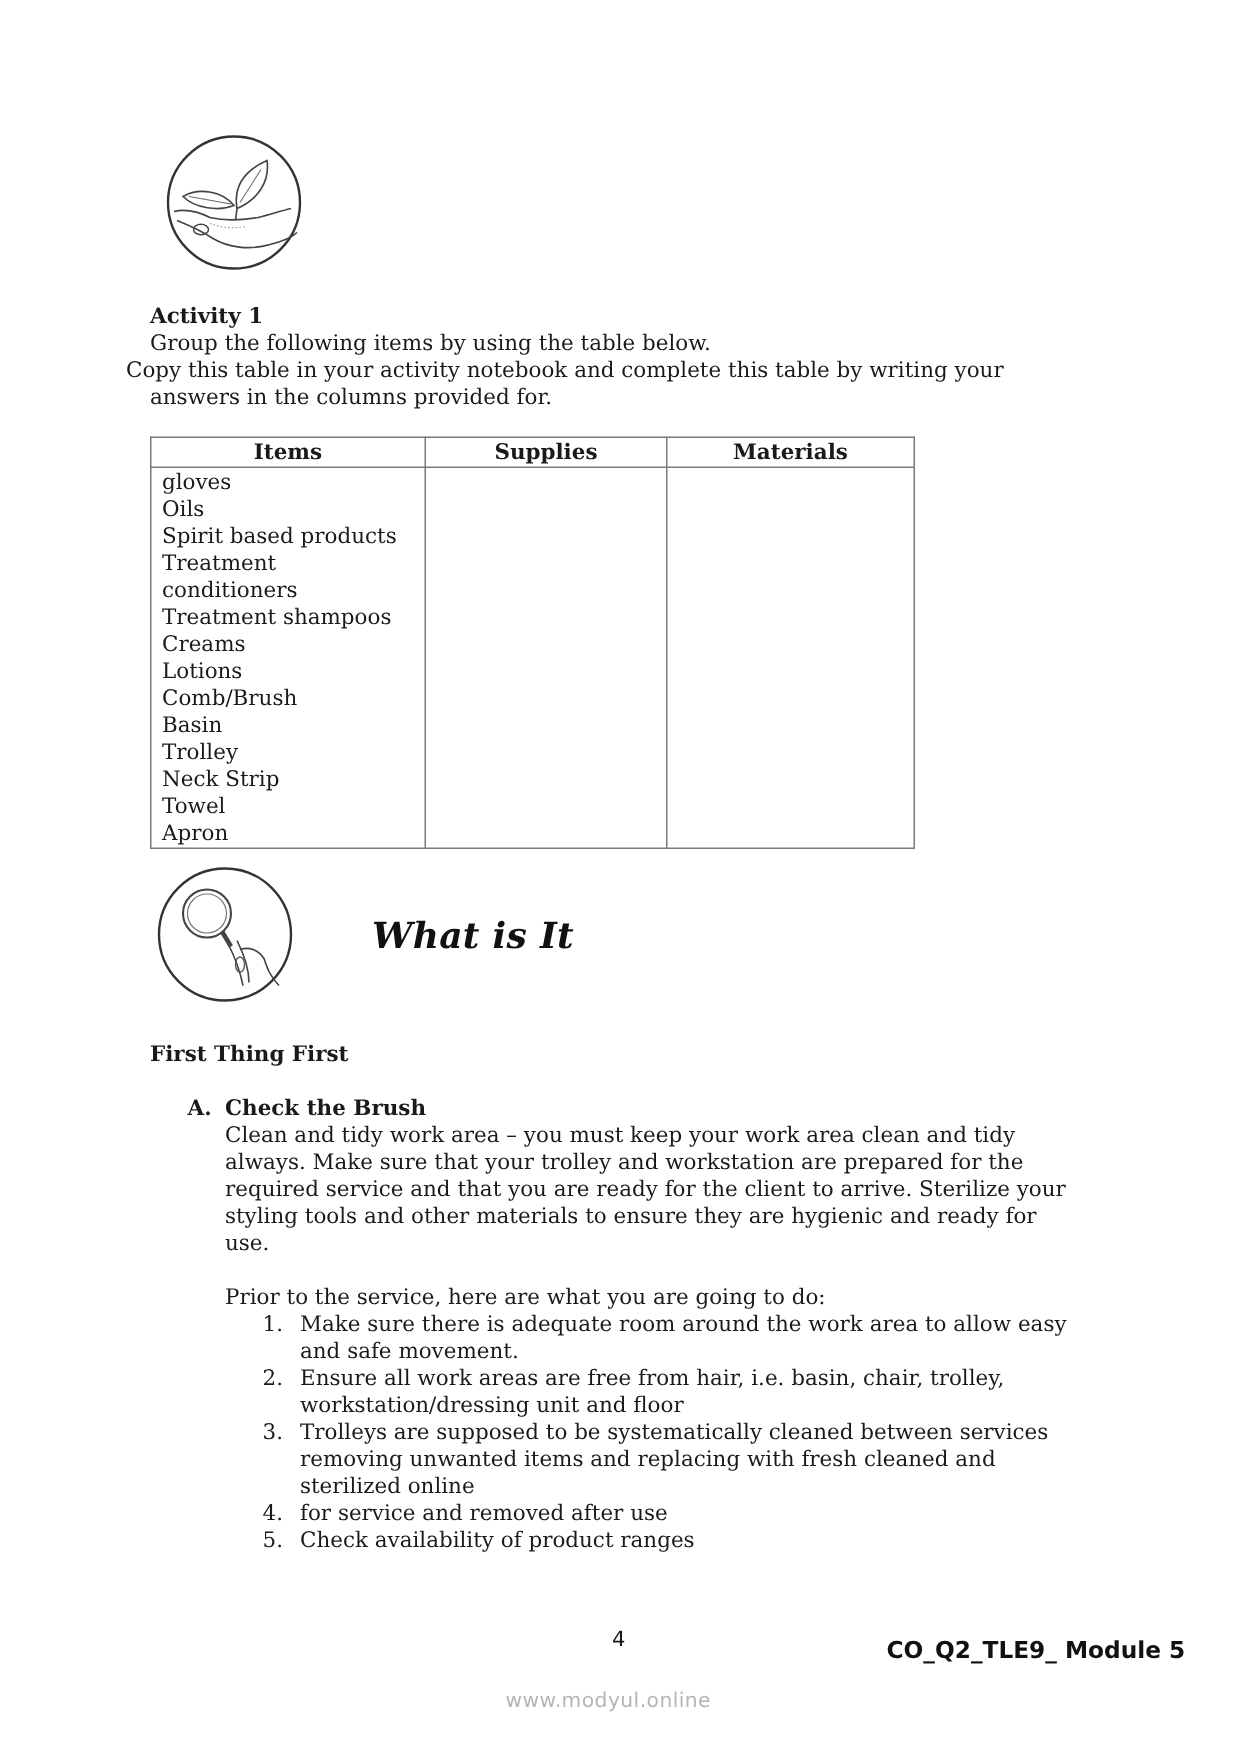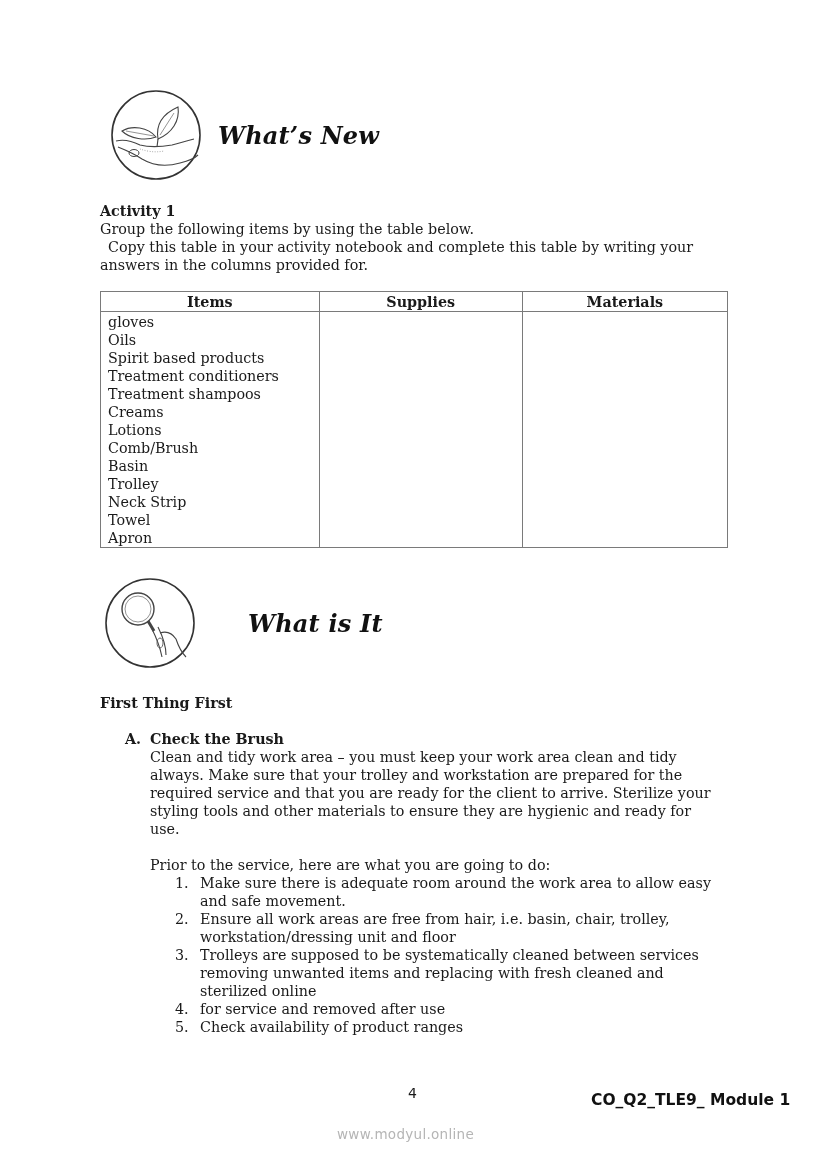--- a/index.html
+++ b/index.html
@@ -5,21 +5,21 @@
   html, body { margin: 0; padding: 0; background: #ffffff; }
   body { width: 826px; height: 1169px; position: relative; overflow: hidden;
          font-family: "DejaVu Serif", "Liberation Serif", serif; color: #1a1a1a; }
   .abs { position: absolute; }
   .section-head { position: absolute; display: flex; align-items: center; }
   .section-icon { width: 92px; height: 92px; }
   .section-title { font-family: "DejaVu Serif", serif; font-weight: bold; font-style: italic;
                    font-size: 24px; color: #111; margin-left: 16px; letter-spacing: 0.2px; }
   .txt { font-size: 14.3px; line-height: 18px; }
   .bold { font-weight: bold; }
-  table.activity { position: absolute; left: 100px; top: 291px; width: 628px;
+  table.activity { position: absolute; left: 100px; top: 291px; width: 510px;
                    border-collapse: collapse; font-size: 14.3px; }
   table.activity th, table.activity td { border: 1px solid #7a7a7a; }
   table.activity th { font-weight: bold; text-align: center; height: 19px; padding: 0; line-height: 18px; }
   table.activity td { vertical-align: top; padding: 1px 7px 0 7px; }
   table.activity td .item { line-height: 18px; display: block; }
   .list { position: absolute; left: 150px; top: 857px; width: 600px; font-size: 14.3px; line-height: 18px; }
   .list ol { margin: 0; padding: 0; list-style: none; }
   .list li { position: relative; padding-left: 50px; }
   .list li .num { position: absolute; left: 25px; }
   .footer-page { position: absolute; left: 408px; top: 1085px; font-family: "DejaVu Sans", sans-serif; font-size: 14px; }
@@ -39,26 +39,25 @@
     <path d="M50 46 L64 24" stroke="#666" stroke-width="0.7"></path>
     <path d="M46 48 C38 38, 22 36, 12 42 C20 50, 36 52, 46 48 Z" fill="none" stroke="#444" stroke-width="1.1"></path>
     <path d="M44 47 L16 42" stroke="#666" stroke-width="0.7"></path>
     <path d="M48 50 L47 58" stroke="#444" stroke-width="1.1"></path>
 
     <path d="M6 52 C14 50, 22 52, 30 56 C38 58, 50 58, 62 56 C70 54, 76 52, 84 50" fill="none" stroke="#444" stroke-width="1.1"></path>
     <path d="M8 58 C18 62, 26 66, 32 70 C42 76, 56 78, 70 74 C78 72, 84 70, 88 66" fill="none" stroke="#444" stroke-width="1.1"></path>
     <ellipse cx="24" cy="64" rx="5" ry="3.5" fill="none" stroke="#444" stroke-width="1"></ellipse>
     <path d="M30 60 C36 62, 44 64, 54 62" fill="none" stroke="#888" stroke-width="0.7" stroke-dasharray="1 1.5"></path>
   </svg>
-  <span class="section-title">What’s New</span>
 </div>
 
 <div class="abs txt bold" style="left:100px; top:202px;">Activity 1</div>
 <div class="abs txt" style="left:100px; top:220px;">Group the following items by using the table below.</div>
-<div class="abs txt" style="left:108px; top:238px;">Copy this table in your activity notebook and complete this table by writing your</div>
+<div class="abs txt" style="left:84px; top:238px;">Copy this table in your activity notebook and complete this table by writing your</div>
 <div class="abs txt" style="left:100px; top:256px;">answers in the columns provided for.</div>
 
 <table class="activity">
   <colgroup>
     <col style="width:222px">
     <col style="width:207px">
     <col style="width:209px">
   </colgroup>
   <thead>
     <tr>
@@ -140,14 +139,14 @@
       <div>for service and removed after use</div>
     </li>
     <li>
       <span class="num">5.</span>
       <div>Check availability of product ranges</div>
     </li>
   </ol>
 </div>
 
 <div class="footer-page">4</div>
-<div class="footer-code">CO_Q2_TLE9_ Module 1</div>
+<div class="footer-code">CO_Q2_TLE9_ Module 5</div>
 <div class="watermark">www.modyul.online</div>
 
 </body></html>

